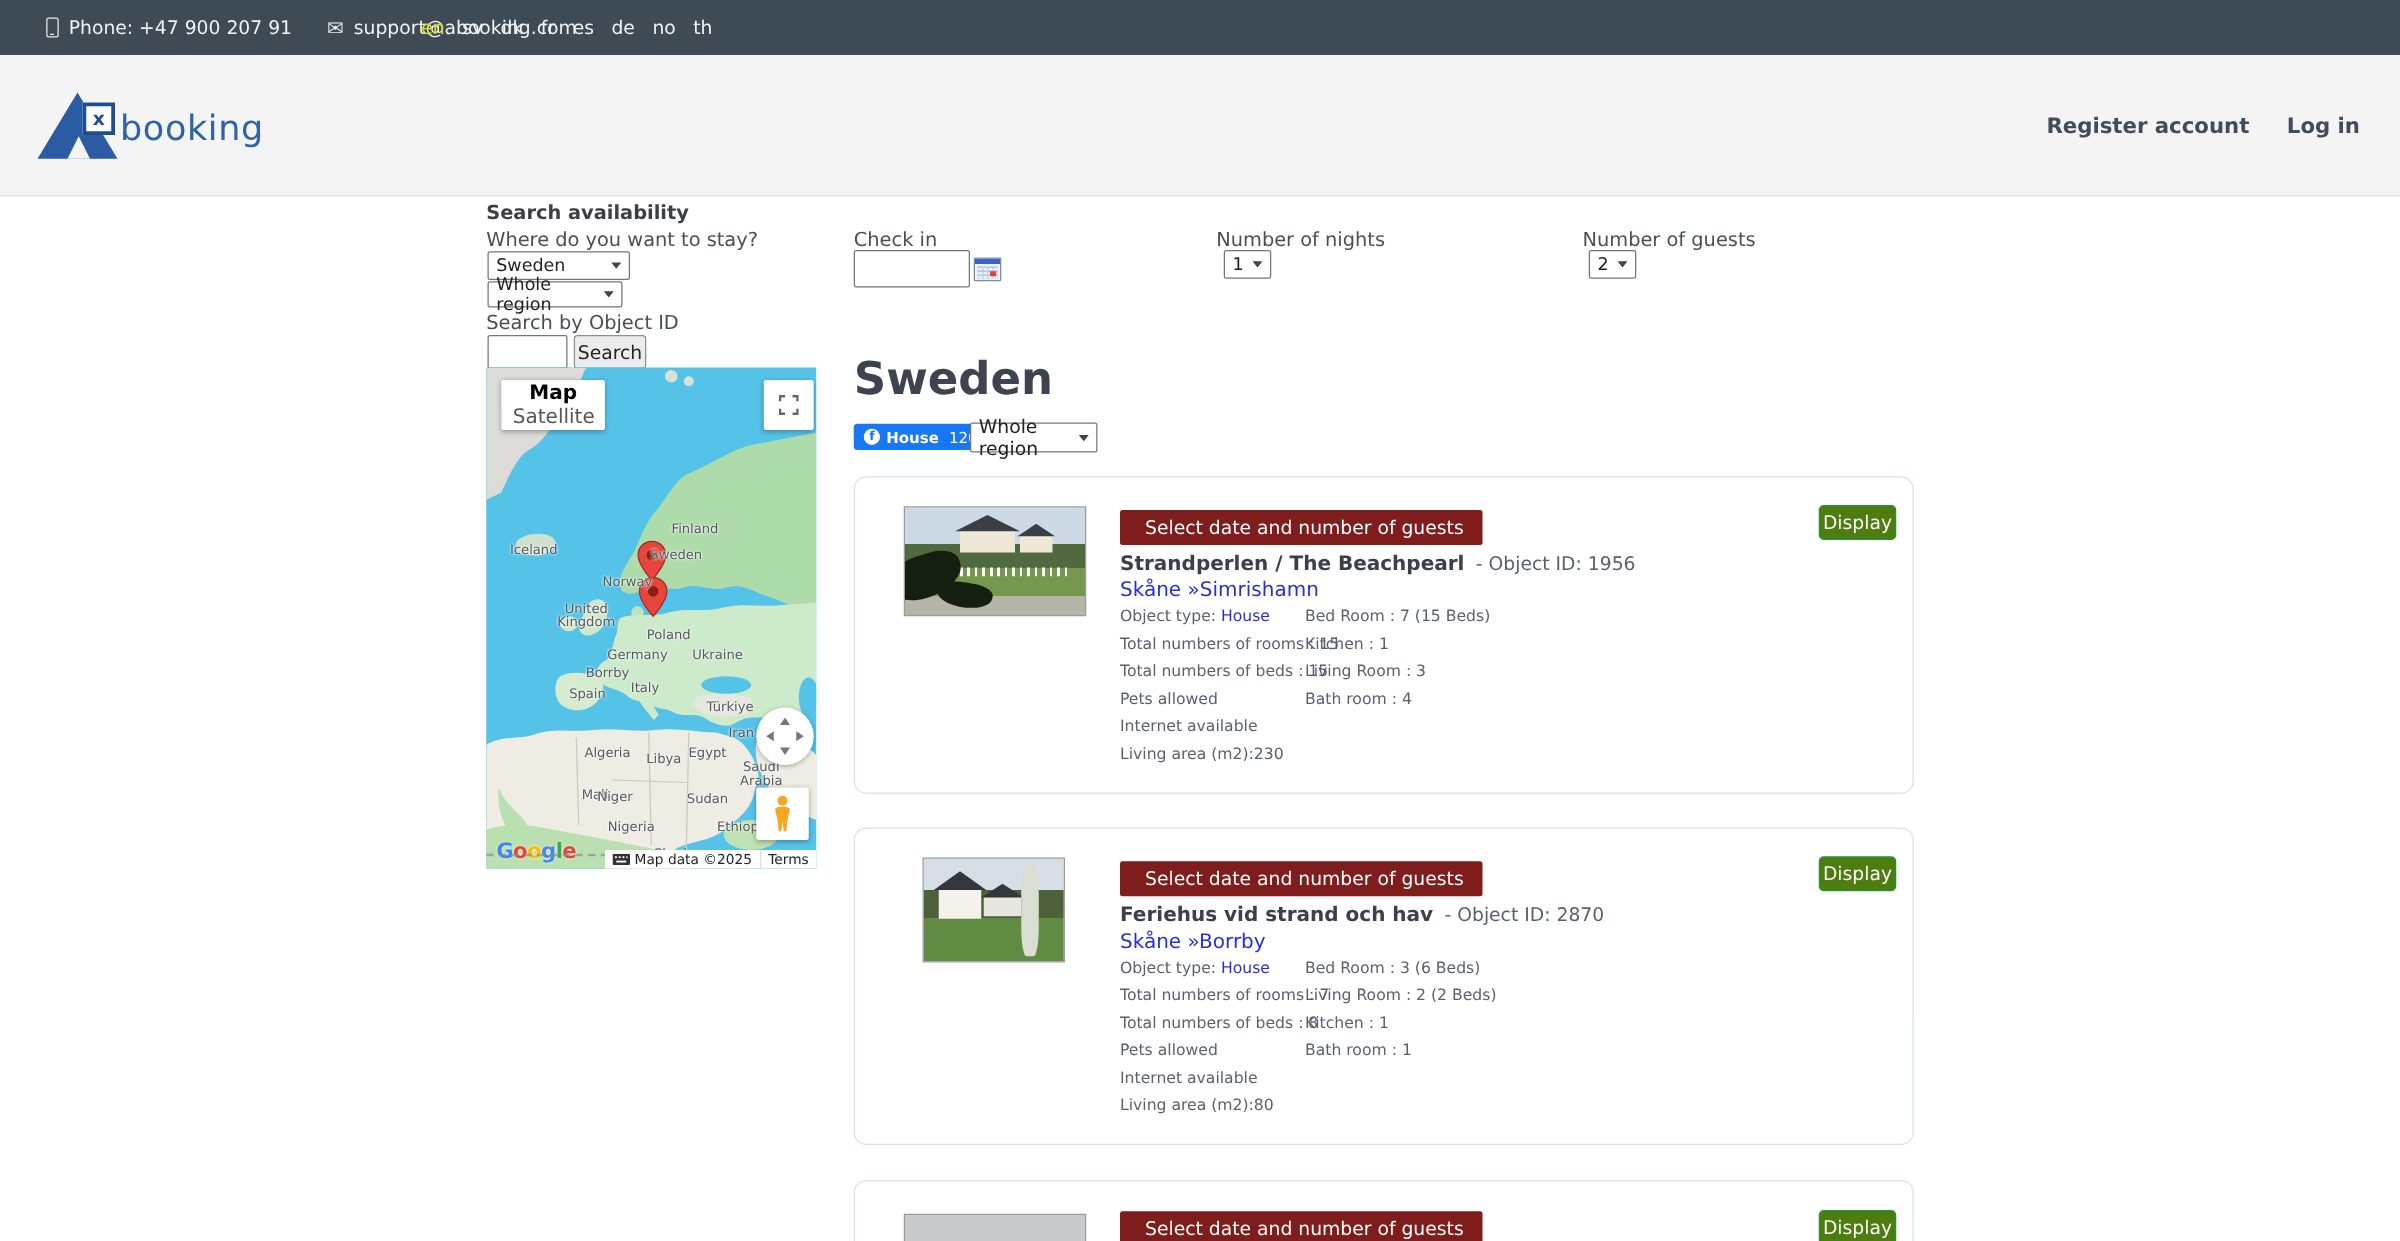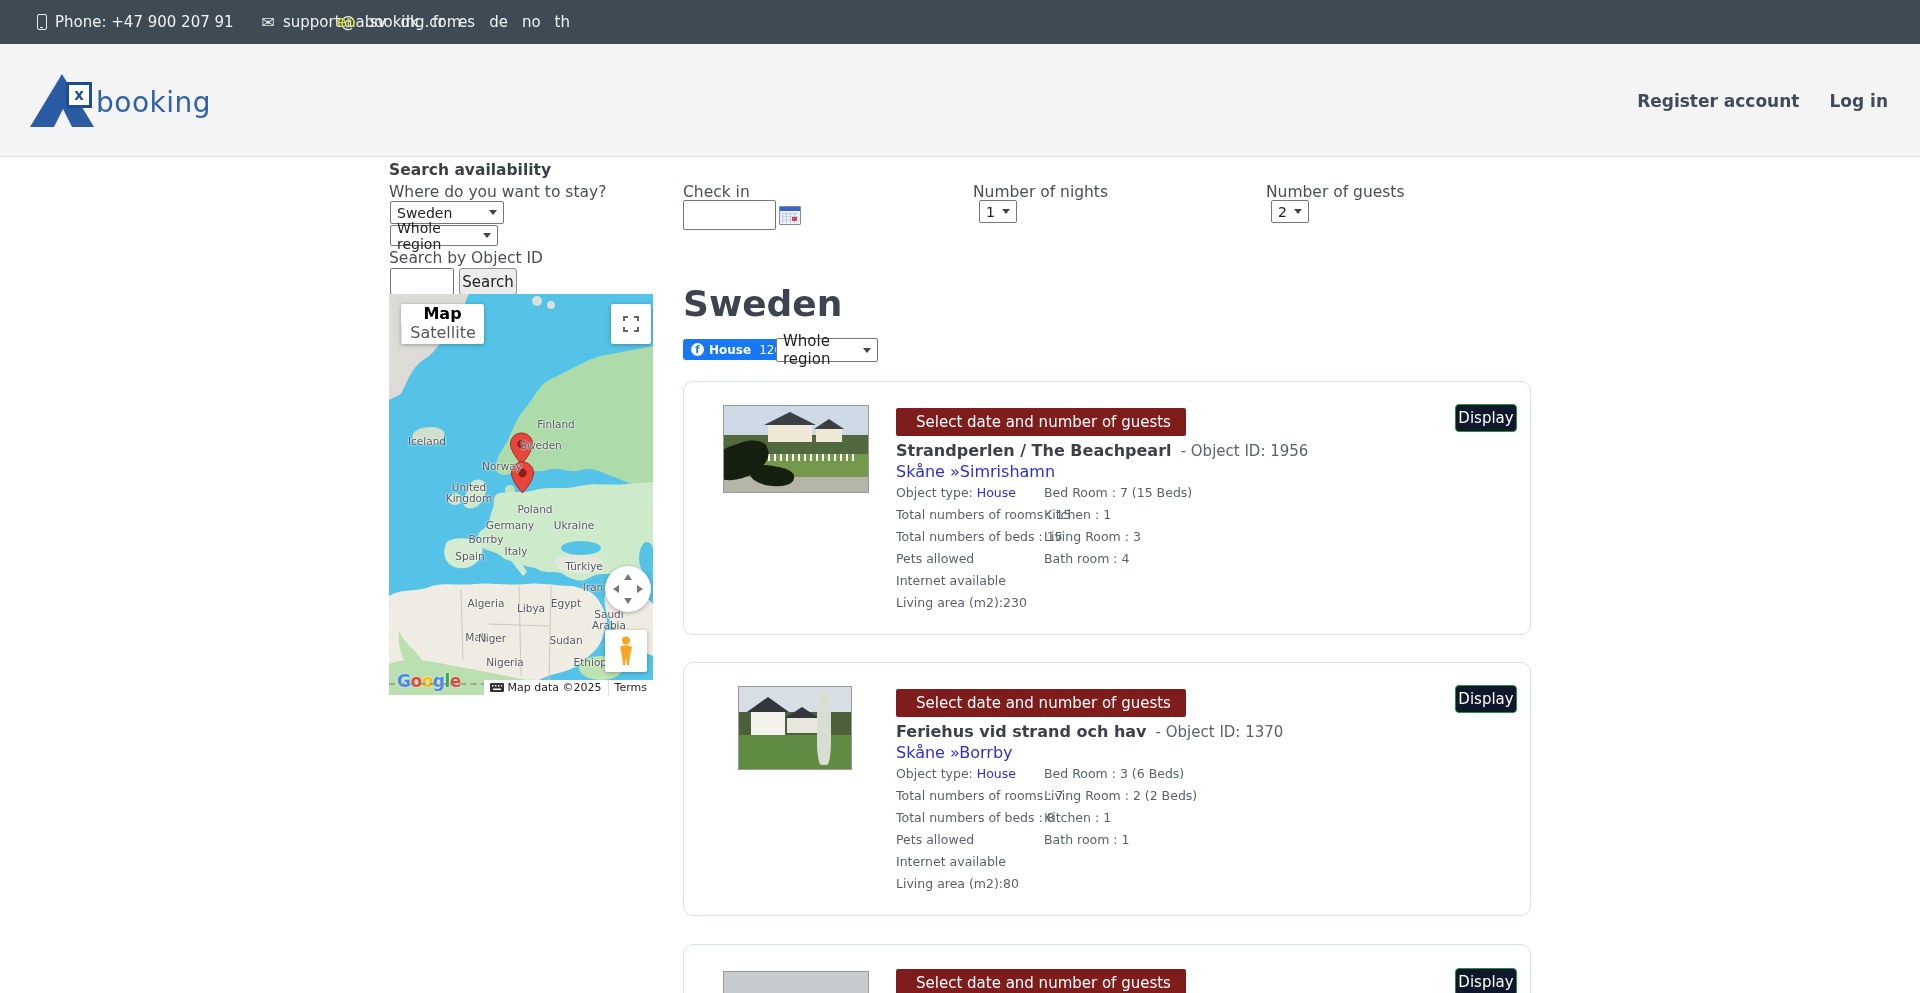--- a/index.html
+++ b/index.html
@@ -81,21 +81,21 @@
     color:#fff; font-size:15px; line-height:28px; padding-left:20px; }
   .title-row { position:absolute; left:212px; top:59px; font-size:16px; white-space:nowrap; }
   .title-row .nm { font-weight:bold; color:#3b404a; }
   .title-row .oid { font-size:15px; color:#59616d; margin-left:4px; }
   .links-row { position:absolute; left:212px; top:80px; font-size:16px; color:#2d2dd8; }
   .links-row a { color:#2d2dd8; text-decoration:none; cursor:pointer; }
   .dl { position:absolute; top:102px; font-size:12.5px; color:#59616d; }
   .dl .row { height:22px; line-height:17px; white-space:nowrap; }
   .dl.left { left:212px; } .dl.right { left:360px; }
   .dl .tlink { color:#2d2dd8; cursor:pointer; }
-  .display-btn { position:absolute; left:771px; top:22px; width:62px; height:28px; background:#0f172a; border:1px solid #23923d;
+  .display-btn { position:absolute; left:771px; top:22px; width:62px; height:28px; background:#4d7c0f; border:1px solid #23923d;
     border-radius:4px; color:#fff; font-size:15px; display:flex; align-items:center; justify-content:center; cursor:pointer; }
 
   
   .ph1 { background:linear-gradient(#cdd9e4 0 34%, #51693f 34% 56%, #74984c 56% 82%, #b4b5a7 82% 100%); }
   .ph2 { background:linear-gradient(#d7dee6 0 30%, #4c6039 30% 58%, #5f8c42 58% 100%); }
   .ph3 { background:linear-gradient(#c7cbce 0 55%, #5f6a57 55% 75%, #8fa3ab 75% 100%); }
   .house { position:absolute; background:#efe8d6; }
   .roof { position:absolute; width:0; height:0; }
   .branch { position:absolute; background:#141f10; border-radius:50% 40% 60% 50%; }
   .fence { position:absolute; background:repeating-linear-gradient(90deg,#fff 0 2px,transparent 2px 6px); height:7px; }
@@ -345,21 +345,21 @@
   <div class="photo ph2" style="left:54px; top:23px; width:114px; height:84px;">
     <div class="house" style="left:12px; top:24px; width:34px; height:24px; background:#f4f2ec;"></div>
     <div class="roof" style="left:8px; top:10px; border-left:21px solid transparent; border-right:21px solid transparent; border-bottom:15px solid #33373b;"></div>
     <div class="house" style="left:48px; top:30px; width:30px; height:16px; background:#e8e6de;"></div>
     <div class="roof" style="left:46px; top:20px; border-left:17px solid transparent; border-right:17px solid transparent; border-bottom:11px solid #33373b;"></div>
     <div class="branch" style="left:78px; top:4px; width:14px; height:74px; border-radius:30%; background:#d8ded2;"></div>
   </div>
   <div class="banner">Select date and number of guests</div>
   <div class="title-row">
     <span class="nm">Feriehus vid strand och hav</span>
-    <span class="oid">- Object ID: 1370</span>
+    <span class="oid">- Object ID: 2870</span>
   </div>
   <div class="links-row">
     <a>Skåne</a>
     <span>»</span><a>Borrby</a>
   </div>
   <div class="dl left">
     <div class="row"><span>Object type:</span> <span class="tlink">House</span></div>
     <div class="row">Total numbers of rooms : 7</div>
     <div class="row">Total numbers of beds : 8</div>
     <div class="row">Pets allowed</div>

